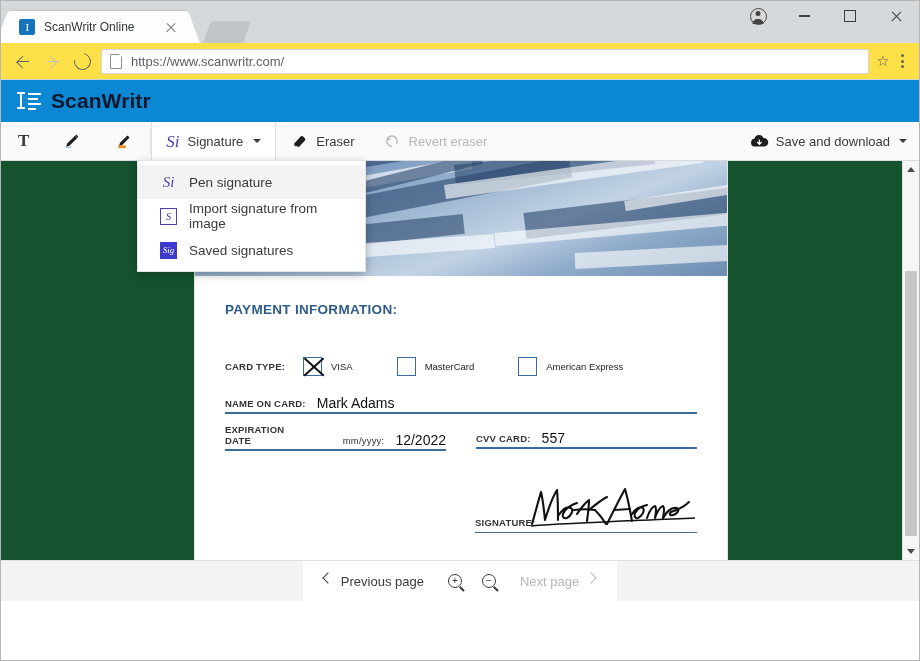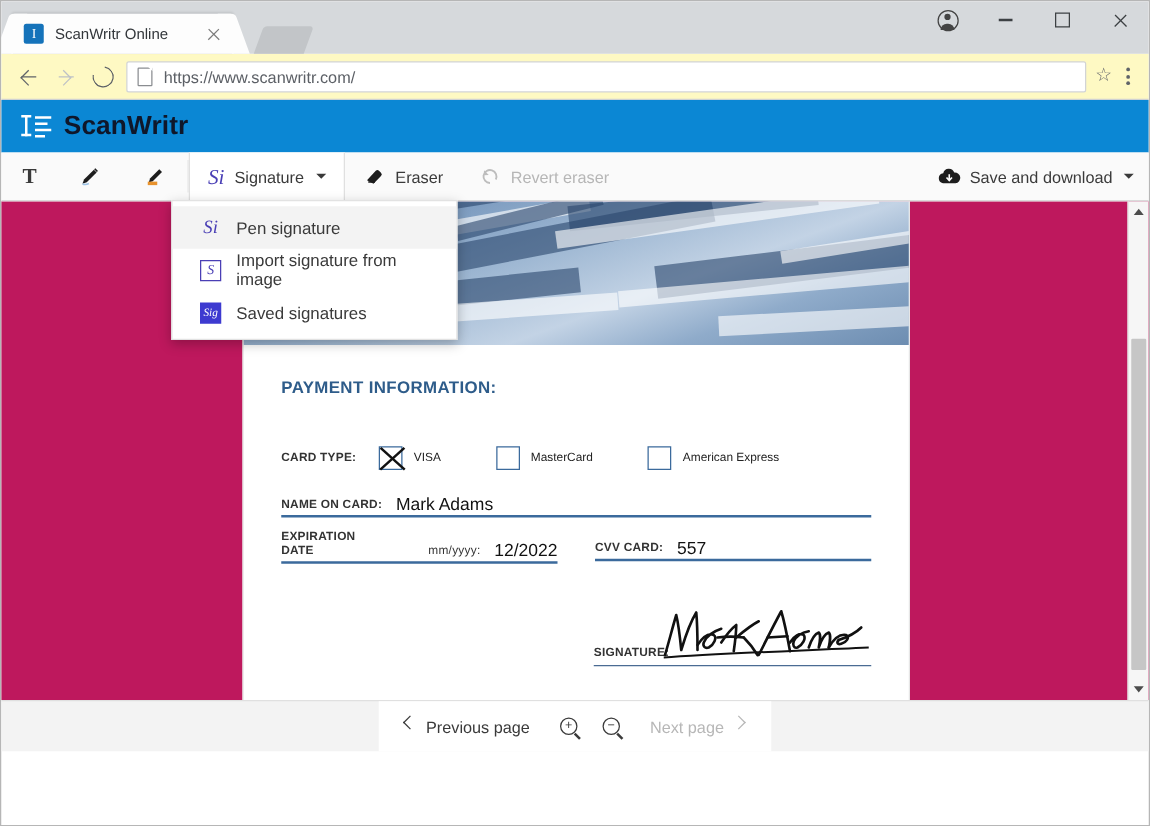--- a/index.html
+++ b/index.html
@@ -146,21 +146,21 @@
   .ico-close::before, .ico-close::after {
     content:""; position:absolute; left:0; top:6px;
     width:13px; height:1.4px; background:#3c4043;
   }
   .ico-close::before { transform: rotate(45deg); }
   .ico-close::after  { transform: rotate(-45deg); }
 
   
   .chrometoolbar {
     height: 37px;
-    background: #fef9c3;
+    background: #fde047;
     border-bottom: 1px solid #cfd1d3;
     display: flex;
     align-items: center;
     padding: 0 6px;
     box-sizing: border-box;
   }
   .navbtn {
     width: 30px; height: 30px;
     display: flex; align-items: center; justify-content: center;
     flex: 0 0 auto;
@@ -392,21 +392,21 @@
     font-family: "Liberation Serif", serif;
     font-style: italic;
     font-size: 9px;
     box-sizing: border-box;
   }
 
   
   .canvas {
     position: relative;
     height: 399px;
-    background: #be185d;
+    background: #14532d;
     overflow: hidden;
   }
   .page {
     position: absolute;
     left: 193px;
     top: 0;
     width: 534px;
     background: #fff;
     height: 458px;
     border-left: 1px solid #e6e6e6;

